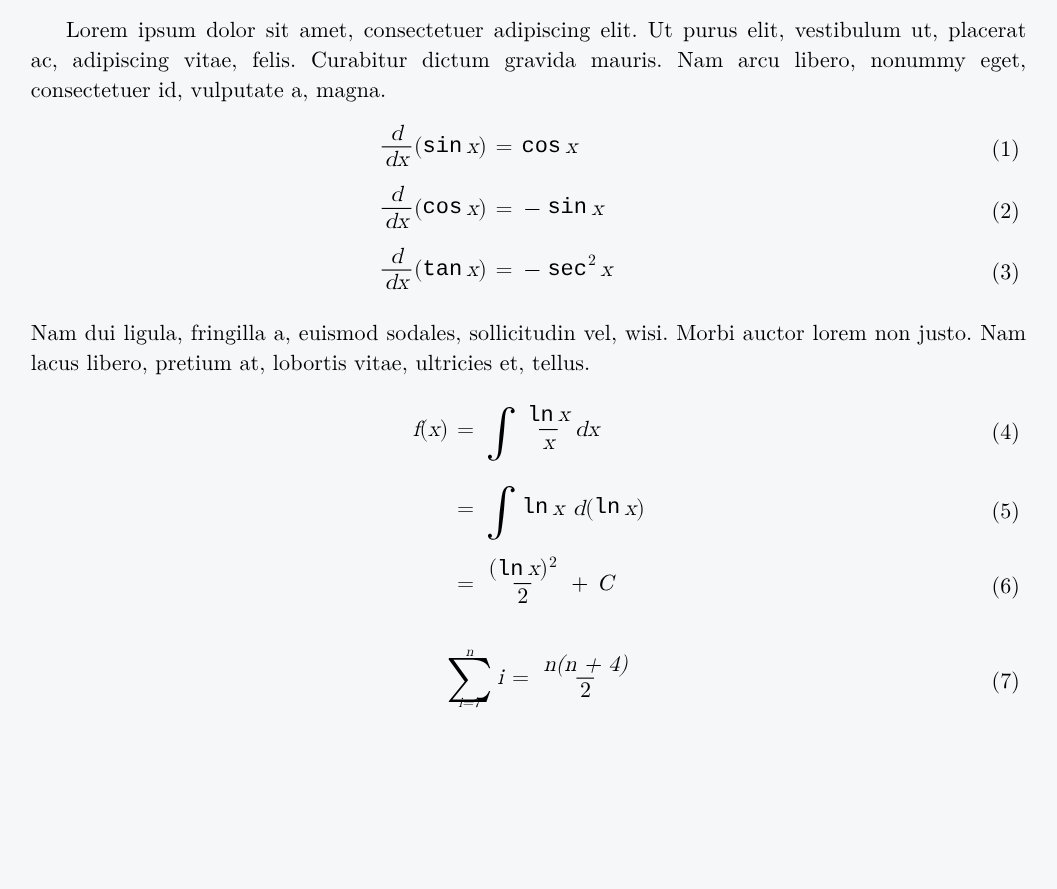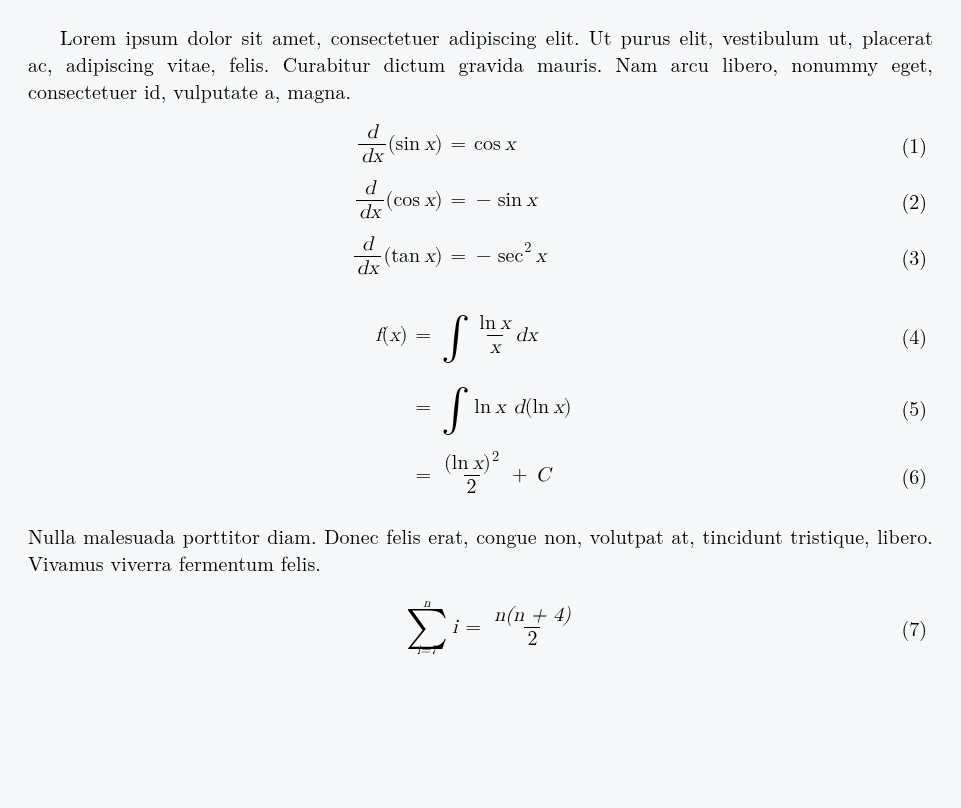--- a/index.html
+++ b/index.html
@@ -14,21 +14,21 @@
       overflow: hidden;
       box-sizing: border-box;
     }
     .page {
       padding: 12px 28px 0 28px;
       box-sizing: border-box;
     }
     .para {
       text-align: justify;
       line-height: 1.35;
-      margin: 11px 0 12px 0;
+      margin: 0 0 12px 0;
       letter-spacing: 0.1px;
     }
     .indent {
       text-indent: 32px;
     }
     .eqnblock {
       margin: 6px 0 14px 0;
     }
     .eqnrow {
       display: flex;
@@ -60,21 +60,21 @@
       align-items: center;
     }
     .w-a { width: 150px; }
     .w-b { width: 220px; }
     .w-c { width: 110px; }
     .w-d { width: 250px; }
     .w-e { width: 160px; }
     .w-f { width: 200px; }
 
     .it { font-style: italic; }
-    .rm { font-style: normal; }
+    .rm { font-style: normal; font-family: Liberation Mono, monospace; }
 
     .frac {
       display: inline-flex;
       flex-direction: column;
       align-items: center;
       vertical-align: middle;
       margin: 0 2px;
       line-height: 1.05;
     }
     .frac .num { padding: 0 3px 1px 3px; }
@@ -208,20 +208,21 @@
             <span class="it">x</span>
         </span>
       </div>
       <div class="eqn-spacer-right">
           <span class="eqnnum">(3)</span>
         </div>
     </div>
 
   </div>
 
+  <p class="para">Nam dui ligula, fringilla a, euismod sodales, sollicitudin vel, wisi. Morbi auctor lorem non justo. Nam lacus libero, pretium at, lobortis vitae, ultricies et, tellus.</p>
 
   <div class="eqnblock">
 
     <div class="eqnrow" style="min-height:74px;">
       <div class="eqn-spacer-left"></div>
       <div class="eqn-content">
         <span class="align-left w-c">
           <span class="it">f</span>
             <span class="paren-l">(</span>
             <span class="it">x</span>
@@ -288,21 +289,20 @@
             <span class="it">C</span>
         </span>
       </div>
       <div class="eqn-spacer-right">
           <span class="eqnnum">(6)</span>
         </div>
     </div>
 
   </div>
 
-  <p class="para">Nulla malesuada porttitor diam. Donec felis erat, congue non, volutpat at, tincidunt tristique, libero. Vivamus viverra fermentum felis.</p>
 
   <div class="eqnblock">
     <div class="eqnrow" style="min-height:78px;">
       <div class="eqn-spacer-left"></div>
       <div class="eqn-content">
         <span class="align-left w-e">
           <span class="bigop">
             <span class="lim">n</span>
             <span class="op">∑</span>
             <span class="lim">i=7</span>

